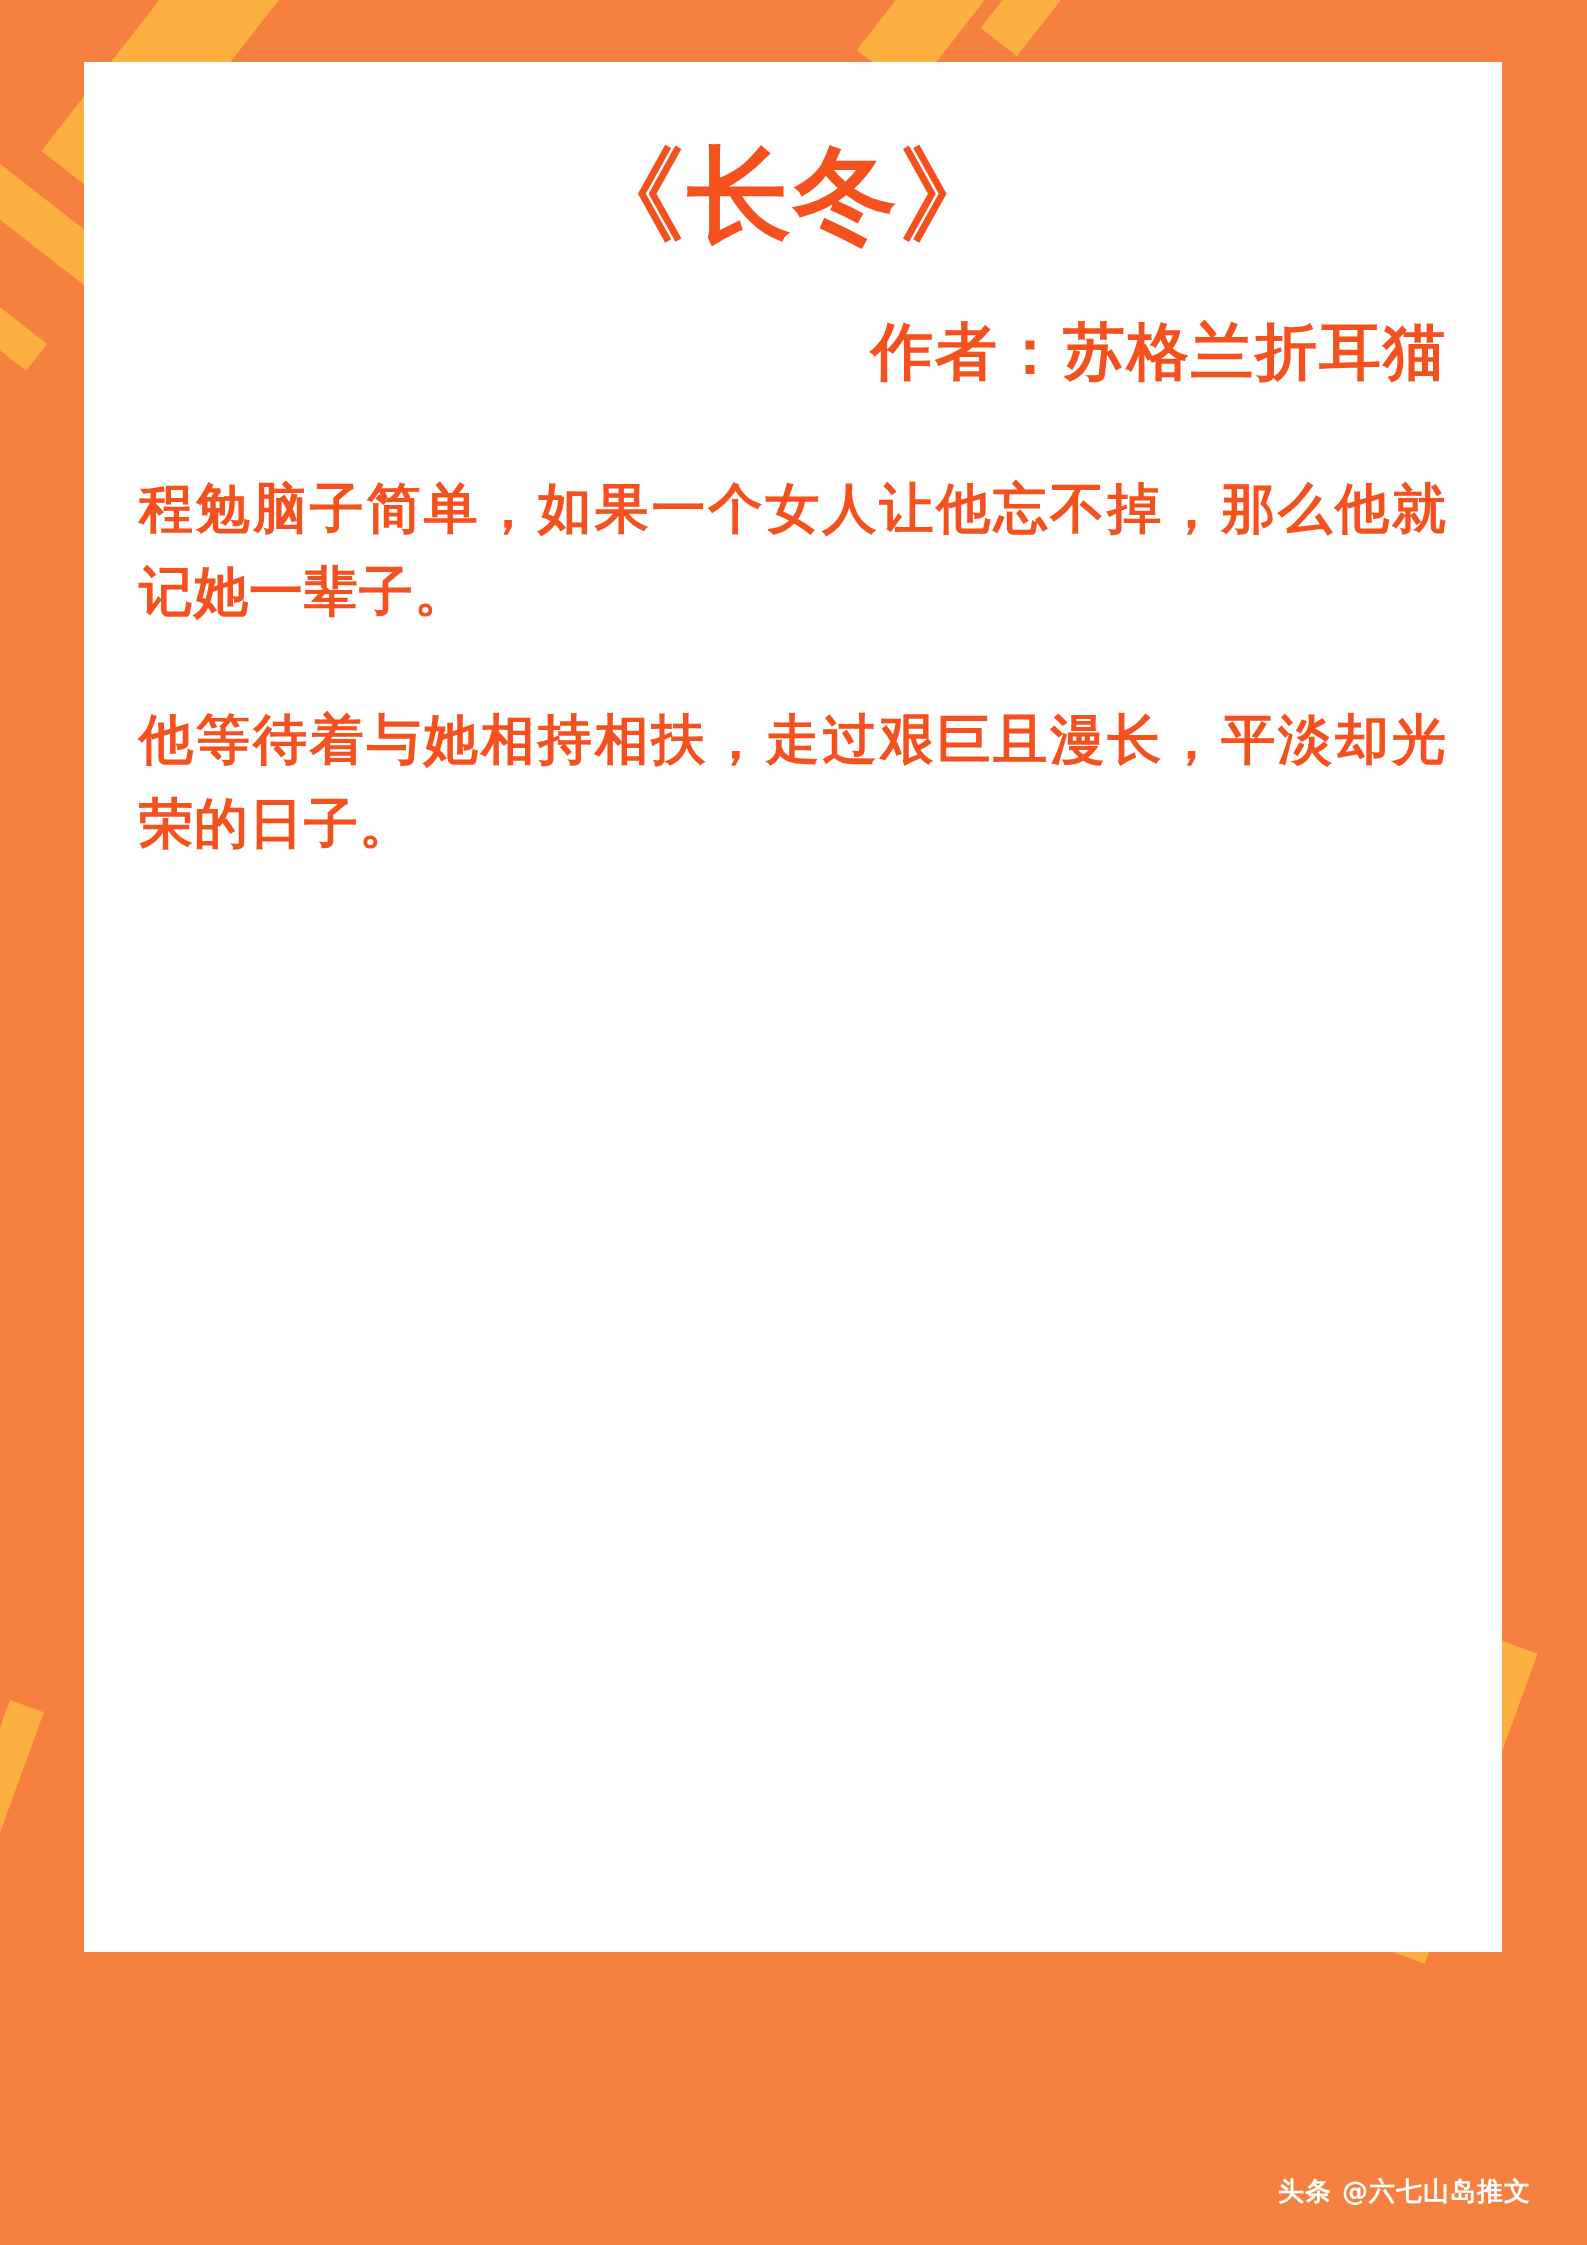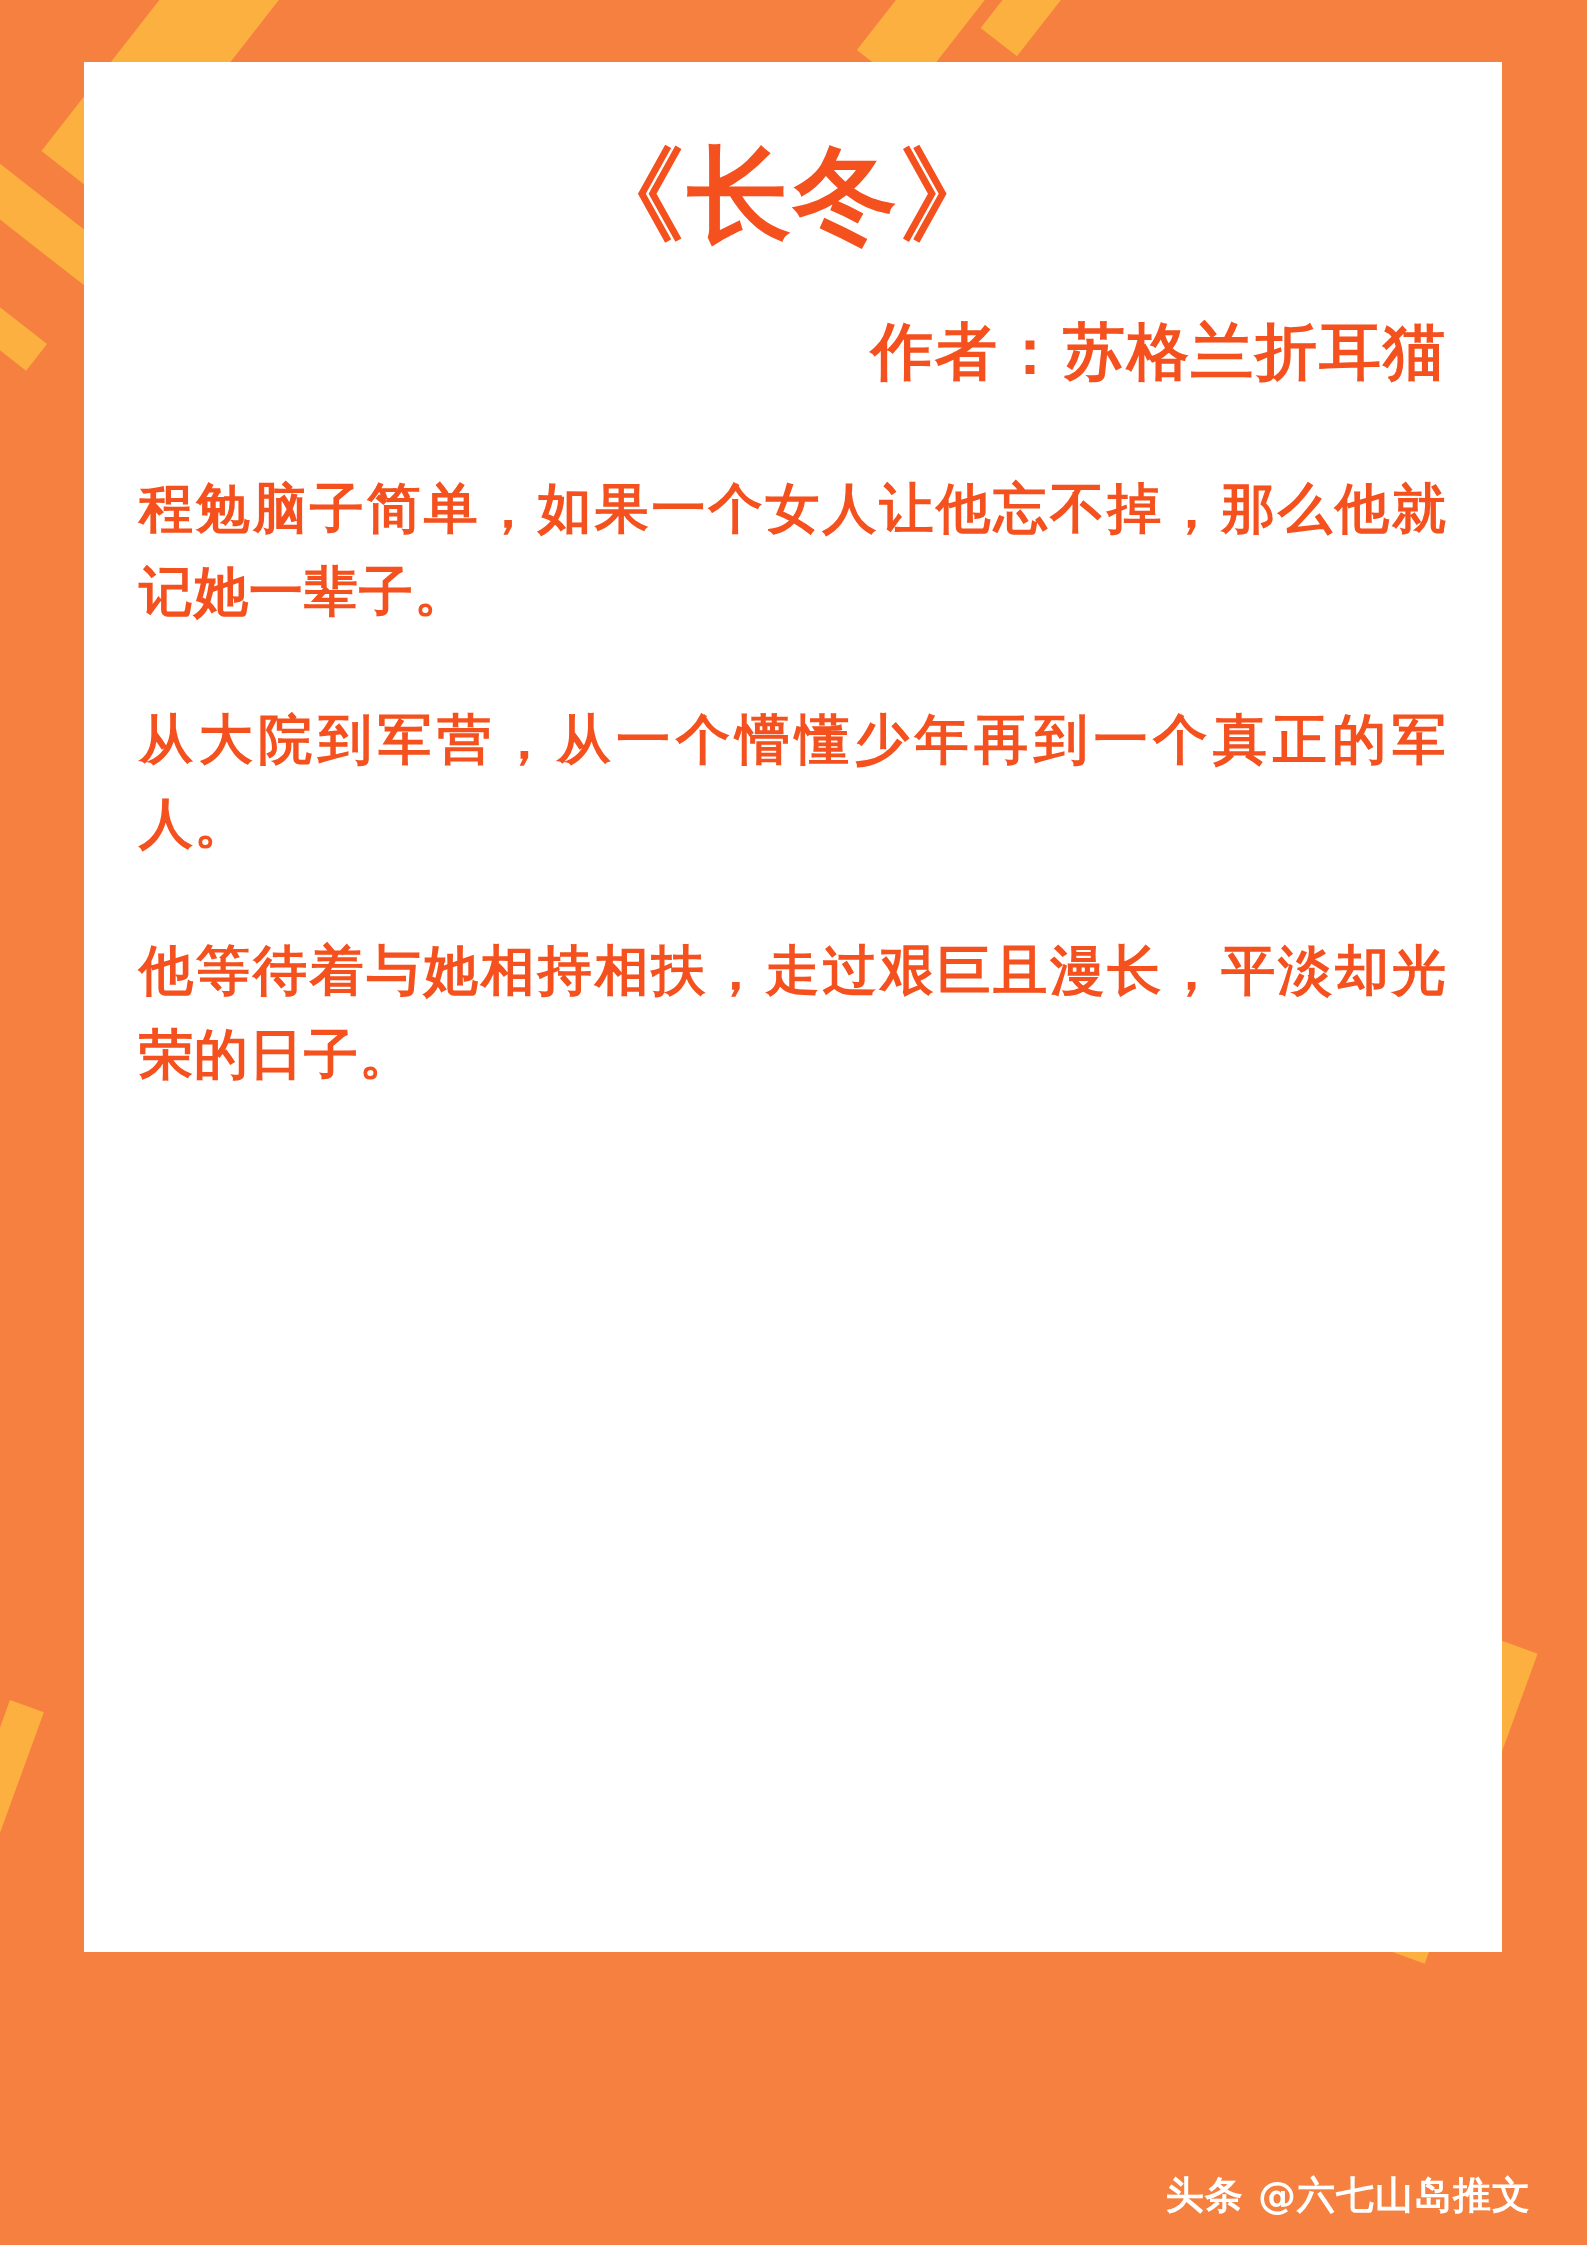--- a/index.html
+++ b/index.html
@@ -125,23 +125,23 @@
     text-align: justify;
   }
   .para:last-child {
     margin-bottom: 0;
   }
 
   
   .footer {
     position: absolute;
     right: 56px;
-    bottom: 24px;
+    bottom: 36px;
     color: #FFFFFF;
-    font-size: 38px;
+    font-size: 26px;
     font-weight: bold;
     letter-spacing: 1px;
     display: flex;
     align-items: center;
     gap: 6px;
   }
 </style>
 </head>
 <body>
 
@@ -152,18 +152,17 @@
 <div class="ribbon ribbon-e"></div>
 <div class="ribbon ribbon-f"></div>
 <div class="ribbon ribbon-g"></div>
 <div class="ribbon ribbon-h"></div>
 
 <div class="card">
   <div class="title">《长冬》</div>
   <div class="author">作者：苏格兰折耳猫</div>
   <div class="body">
     <p class="para">程勉脑子简单，如果一个女人让他忘不掉，那么他就记她一辈子。</p>
-    <p class="para">从大院到军营，从一个懵懂少年再到一个真正的军人。</p>
     <p class="para">他等待着与她相持相扶，走过艰巨且漫长，平淡却光荣的日子。</p>
   </div>
 </div>
 
 <div class="footer">头条 @六七山岛推文</div>
 
 </body></html>

